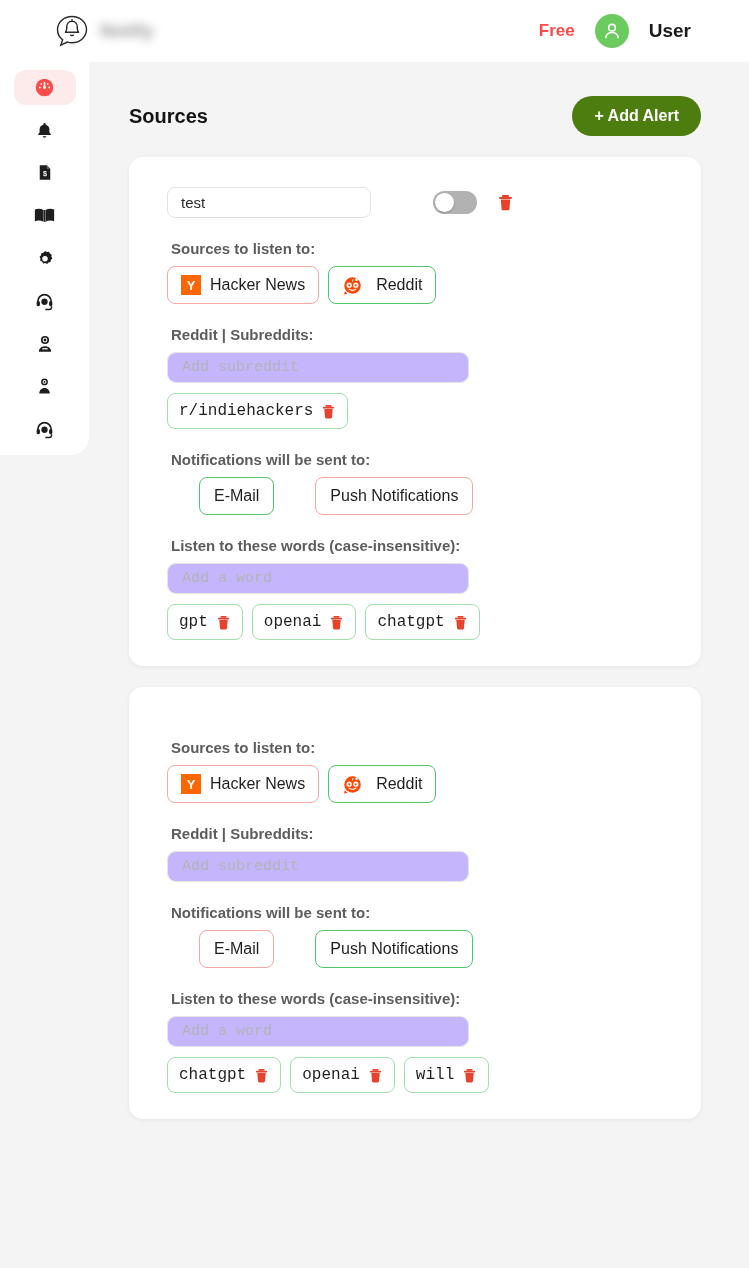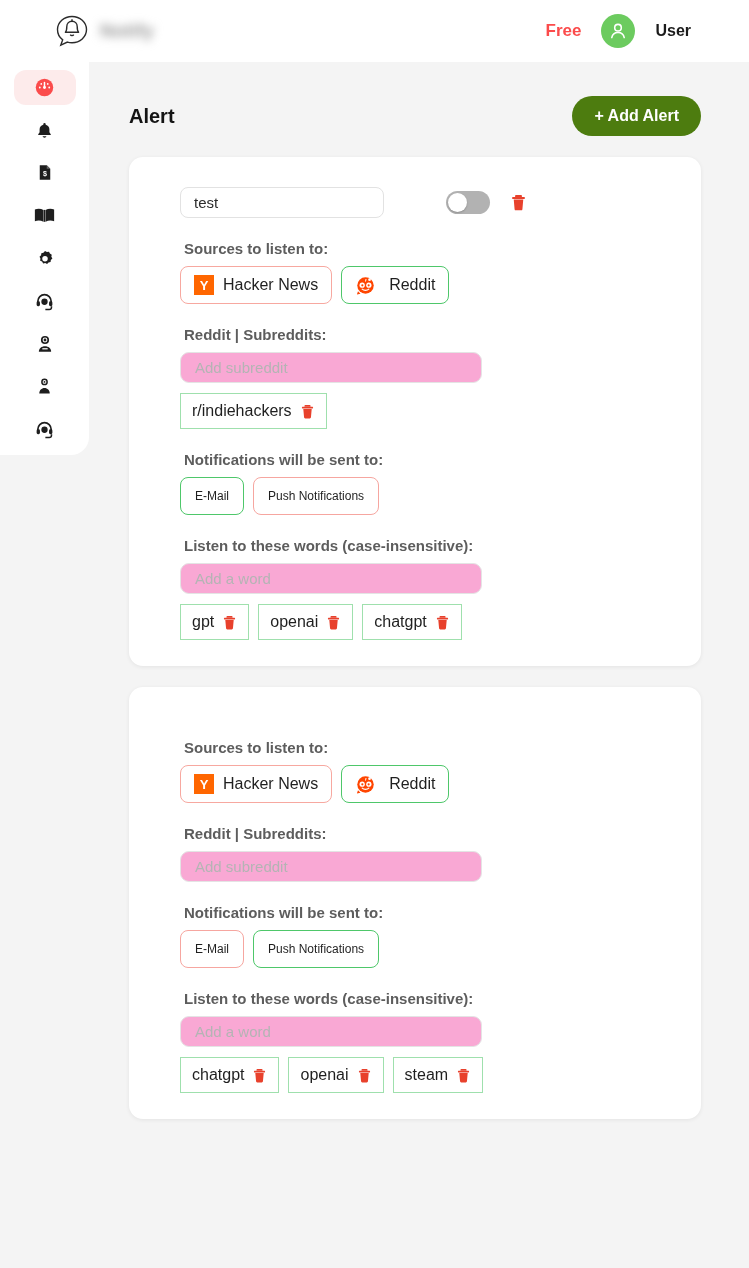--- a/index.html
+++ b/index.html
@@ -29,21 +29,21 @@
   }
   .topbar-right {
     margin-left: auto; margin-right: 58px;
     display: flex; align-items: center; gap: 20px;
   }
   .plan-badge { color: #fb4b4b; font-size: 17px; font-weight: 700; }
   .avatar {
     width: 34px; height: 34px; border-radius: 50%;
     background: #6ccb5f; display: flex; align-items: center; justify-content: center;
   }
-  .user-name { font-size: 16px; font-weight: 700; color: #1b1b1b; }
+  .user-name { font-size: 19px; font-weight: 700; color: #1b1b1b; }
 
   
   .sidebar {
     position: absolute; top: 62px; left: 0;
     width: 89px; height: 393px;
     background: #ffffff;
     border-bottom-right-radius: 18px;
     padding-top: 8px;
     display: flex; flex-direction: column; align-items: center;
     z-index: 4;
@@ -79,21 +79,21 @@
     font-family: "Liberation Sans", sans-serif;
   }
 
   
   .alert-card {
     position: relative;
     margin: 21px 48px 0 40px;
     background: #ffffff;
     border-radius: 14px;
     box-shadow: 0 1px 4px rgba(0,0,0,.07);
-    padding: 30px 26px 26px 51px;
+    padding: 30px 26px 26px 38px;
   }
   .card-toprow { display: flex; align-items: center; }
   .name-input {
     width: 204px; height: 31px;
     border: 1px solid #e2e2e2; border-radius: 8px;
     padding: 0 13px;
     font-size: 15px; color: #2b2b2b;
     font-family: "Liberation Sans", sans-serif;
     background: #fff;
     outline: none;
@@ -132,41 +132,43 @@
     color: #fff; font-size: 13px; font-weight: 700;
     display: flex; align-items: center; justify-content: center;
     flex: none;
   }
 
   .text-input {
     width: 302px; height: 31px;
     border: 1px solid #e4e4e4; border-radius: 9px;
     padding: 0 14px;
     font-size: 15px;
-    font-family: Liberation Sans, sans-serif;
-    color: #2b2b2b; background: #f9a8d4;
+    font-family: Liberation Mono, monospace;
+    color: #2b2b2b; background: #c4b5fd;
     outline: none;
   }
   .text-input::placeholder { color: #b4b4b4; }
 
   .tag-chip {
     display: inline-flex; align-items: center; gap: 8px;
     height: 36px; padding: 0 11px;
-    border: 1.4px solid #9fe0ad; border-radius: 0;
+    border: 1.4px solid #9fe0ad; border-radius: 8px;
     background: #fff; font-size: 16px; color: #1f1f1f;
     cursor: pointer;
+    font-family: Liberation Mono, monospace;
   }
   .tag-chip .trash { display: flex; cursor: pointer; }
 
   .notif-chip {
     display: inline-flex; align-items: center;
     height: 38px; padding: 0 14px;
     border-radius: 8px; background: #fff;
-    font-size: 12px; color: #1f1f1f;
+    font-size: 16px; color: #1f1f1f;
     cursor: pointer;
+    margin-left: 32px;
   }
   .notif-chip.on  { border: 1.8px solid #4ec76a; }
   .notif-chip.off { border: 1.8px solid #f6a6a0; }
 
   .mt14 { margin-top: 10px; }
 </style>
 </head>
 <body>
 
 <div id="app">
@@ -291,21 +293,21 @@
           <path d="M20 17.4v1.1a2.6 2.6 0 0 1-2.6 2.6H13" fill="none" stroke="#1e1e1e" stroke-width="1.7"></path>
           <circle cx="12" cy="12.3" r="3.6" fill="#1e1e1e"></circle>
         </svg>
       </span>
     </div>
   </div>
 
   <div class="main">
 
     <div class="page-head">
-      <span class="page-title">Alert</span>
+      <span class="page-title">Sources</span>
       <button class="add-alert-btn">+ Add Alert</button>
     </div>
 
     <div id="alerts-container">
   <div class="alert-card">
     <div class="card-toprow">
       <input class="name-input" value="test" style="">
       <div class="toggle">
         <div class="knob"></div>
       </div>
@@ -460,21 +462,21 @@
               <span>openai</span>
               <span class="trash">
                 <svg width="15" height="17" viewBox="0 0 20 22">
                   <rect x="2.6" y="4.6" width="14.8" height="2.3" rx="0.6" fill="#e8412c"></rect>
                   <path d="M7 2.2h6a1 1 0 0 1 1 1v1.4H6V3.2a1 1 0 0 1 1-1z" fill="#e8412c"></path>
                   <path d="M4.4 7.6h11.2l-1 11.2a1.5 1.5 0 0 1-1.5 1.4H6.9a1.5 1.5 0 0 1-1.5-1.4z" fill="#e8412c"></path>
                 </svg>
               </span>
             </div>
             <div class="tag-chip">
-              <span>steam</span>
+              <span>will</span>
               <span class="trash">
                 <svg width="15" height="17" viewBox="0 0 20 22">
                   <rect x="2.6" y="4.6" width="14.8" height="2.3" rx="0.6" fill="#e8412c"></rect>
                   <path d="M7 2.2h6a1 1 0 0 1 1 1v1.4H6V3.2a1 1 0 0 1 1-1z" fill="#e8412c"></path>
                   <path d="M4.4 7.6h11.2l-1 11.2a1.5 1.5 0 0 1-1.5 1.4H6.9a1.5 1.5 0 0 1-1.5-1.4z" fill="#e8412c"></path>
                 </svg>
               </span>
             </div>
           </div>
   </div>

